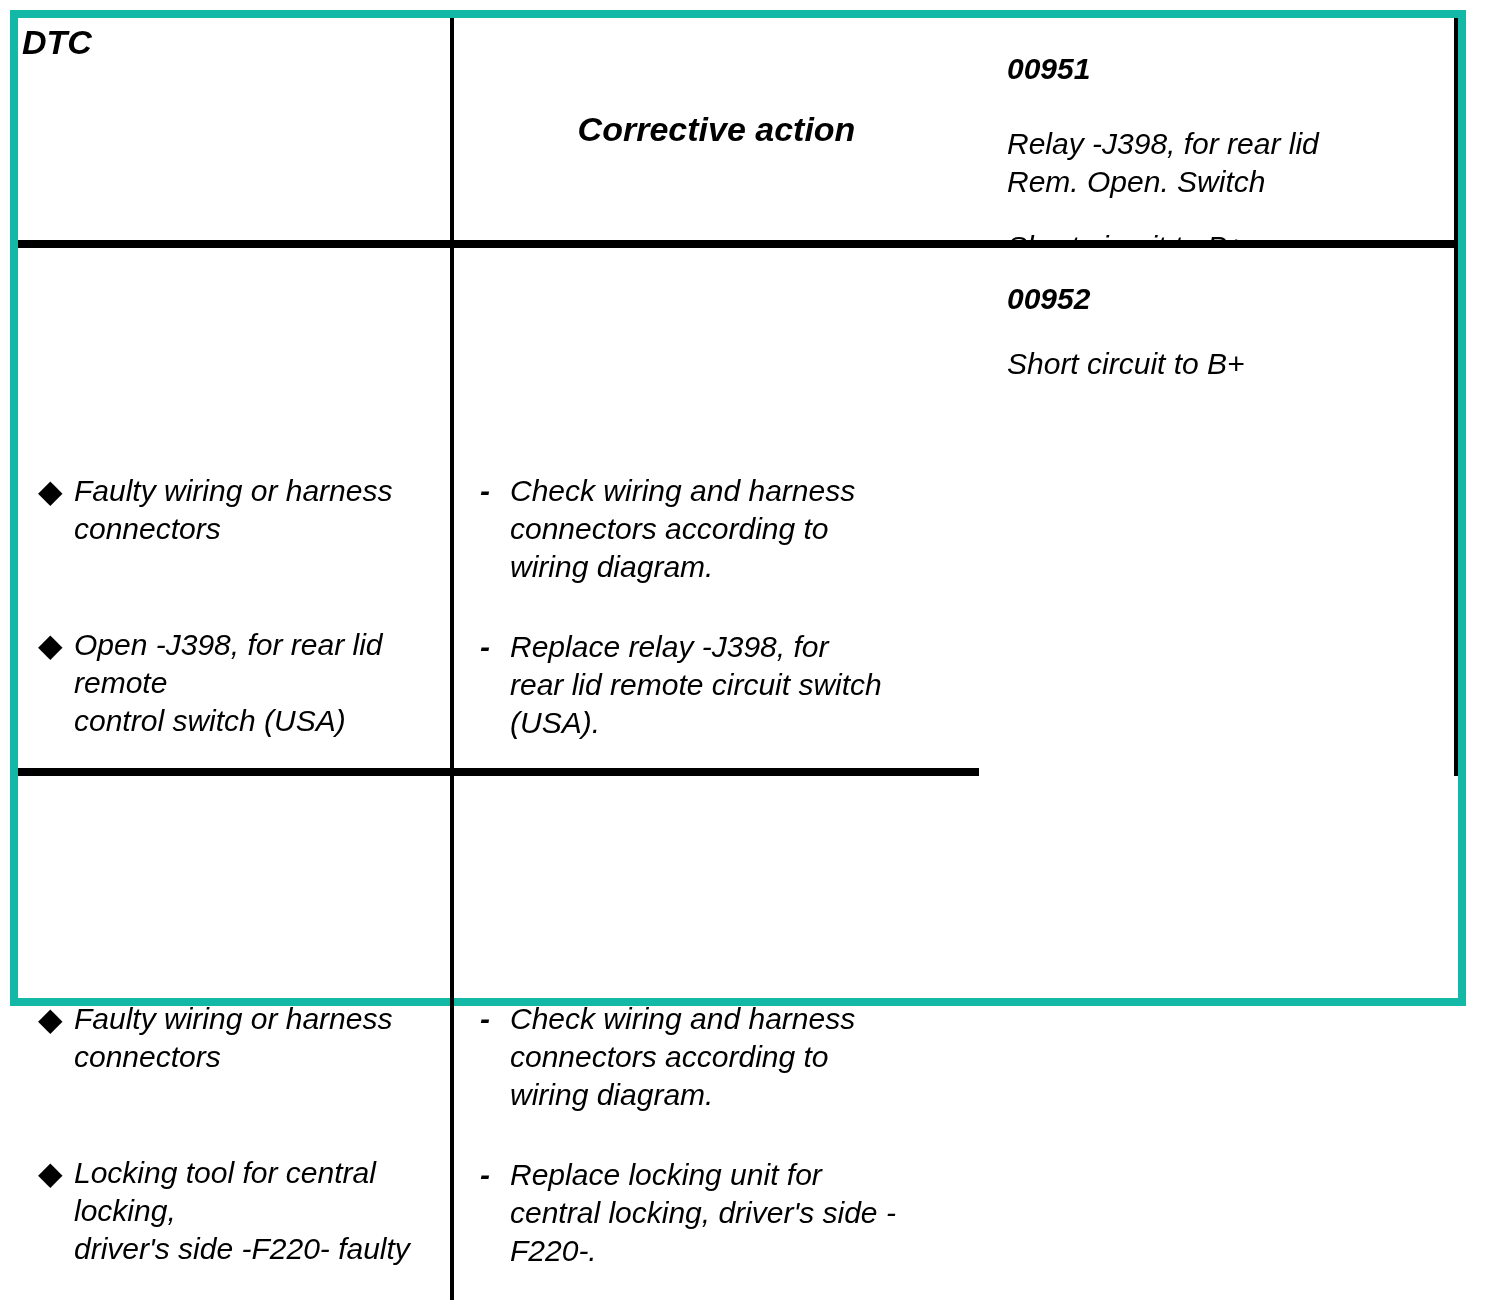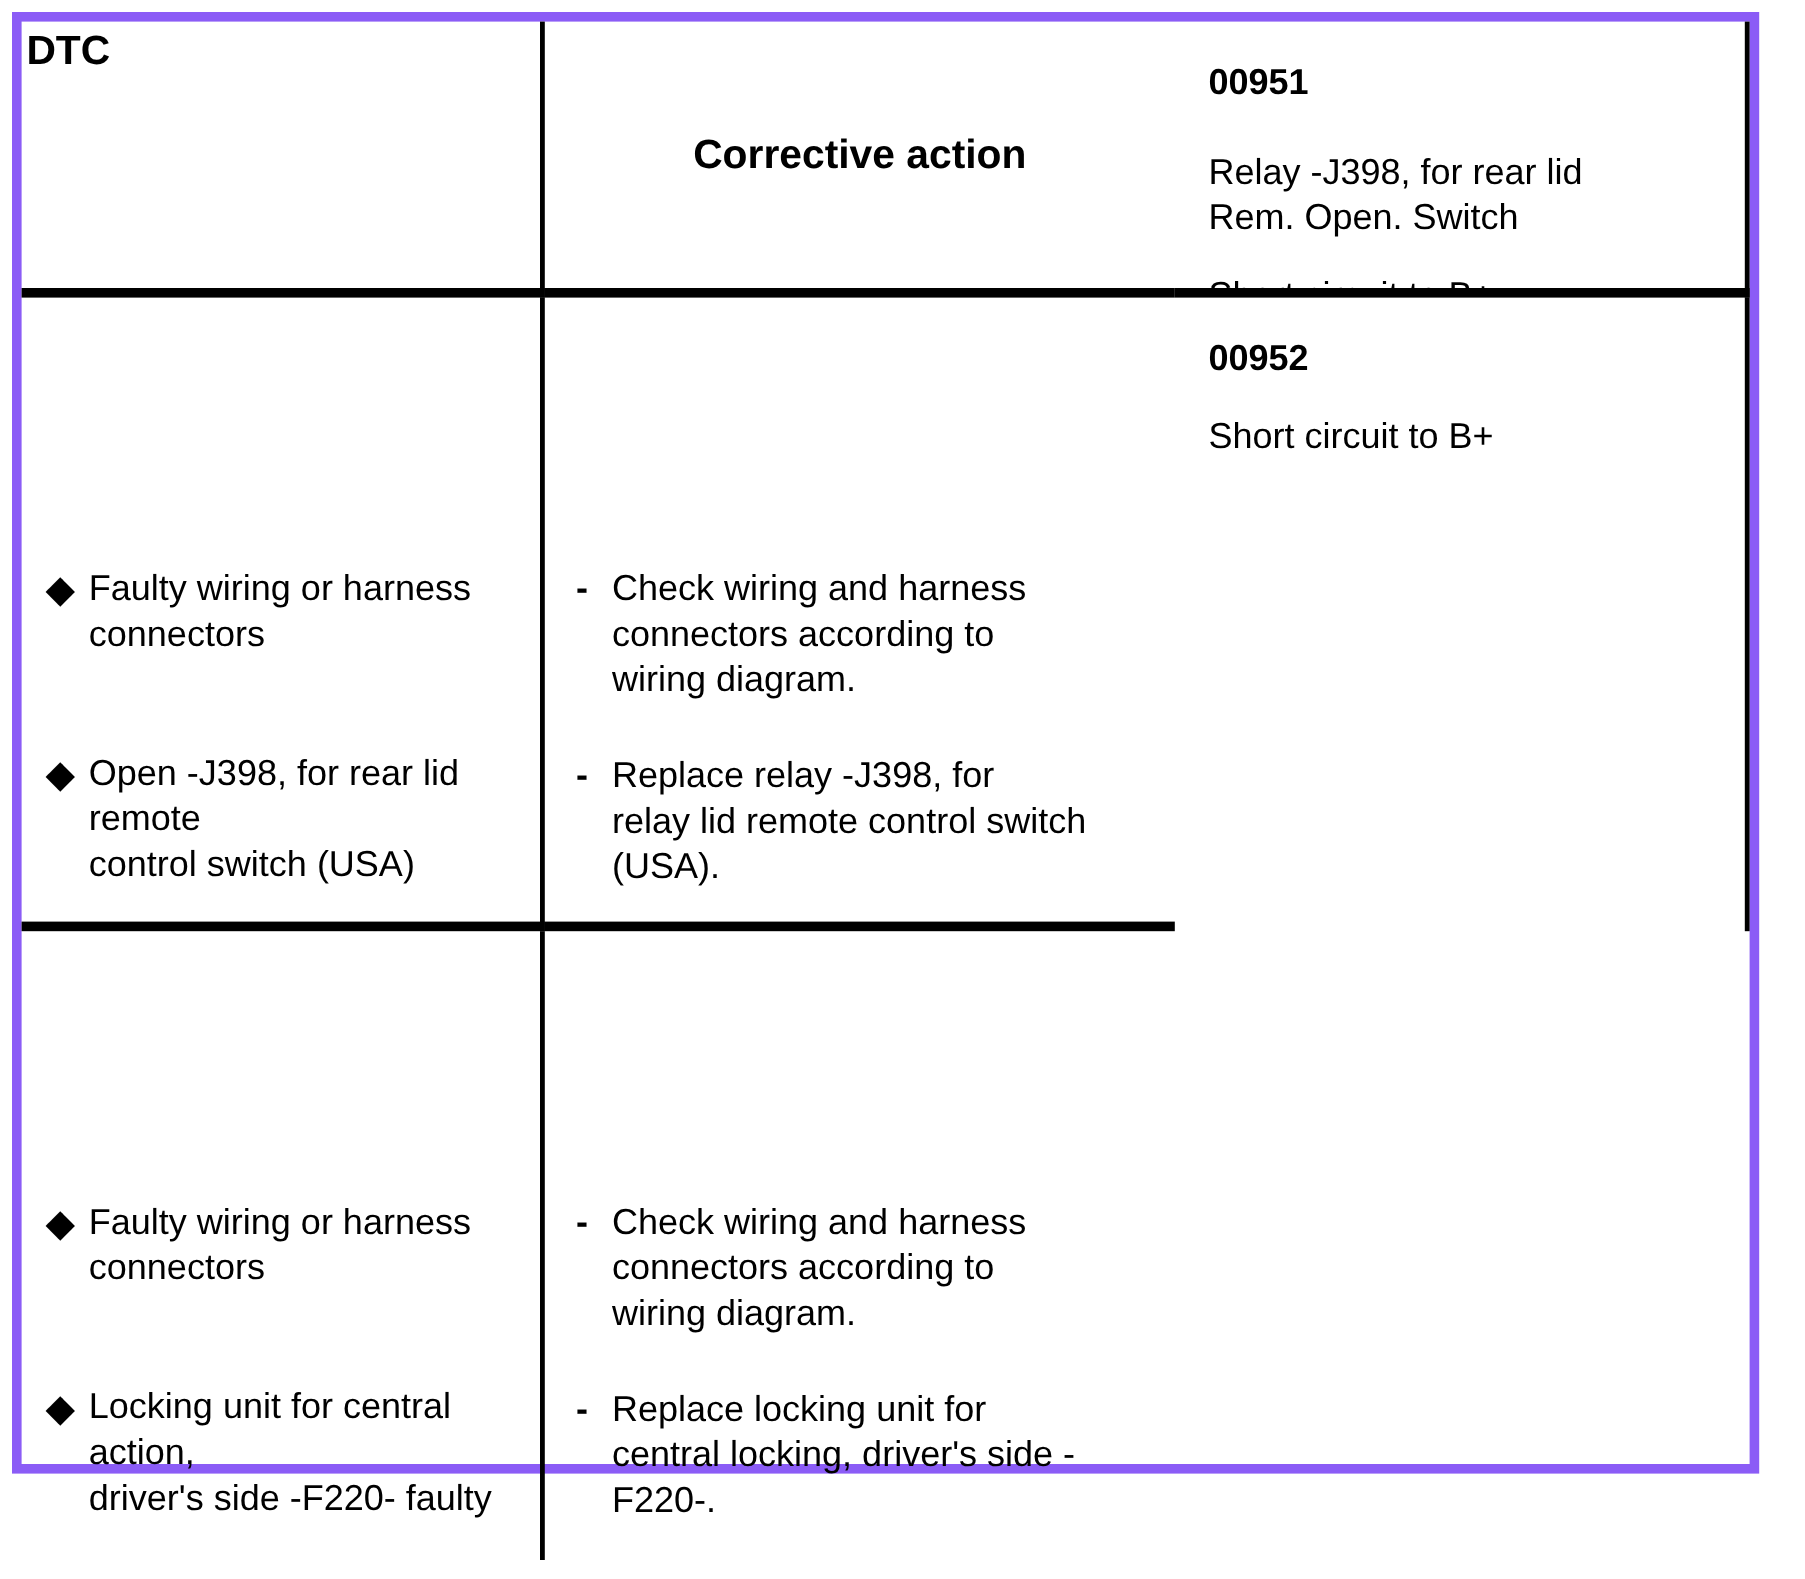--- a/index.html
+++ b/index.html
@@ -13,27 +13,28 @@
     height: 1316px;
     background: #ffffff;
     font-family: "Liberation Sans", "DejaVu Sans", sans-serif;
     color: #000000;
   }
   .dtc-table {
     position: absolute;
     left: 10px;
     top: 10px;
     width: 1456px;
-    height: 1218px;
+    height: 996px;
     box-sizing: border-box;
-    border: 8px solid #8b5cf6;
+    border: 8px solid #14b8a6;
     display: grid;
     grid-template-columns: 436px 525px 479px;
     grid-template-rows: 230px 528px 524px;
     background: #ffffff;
+    font-style: italic;
   }
   .cell {
     box-sizing: border-box;
     overflow: hidden;
   }
   .col1, .col2 { border-right: 4px solid #000000; }
   .rowh .cell, .rhed, .rdiv { border-bottom: 8px solid #000000; }
 
   
   .head-cell {
@@ -123,38 +124,38 @@
     <div class="cell col3 rdiv body-text action-cell">
       <div class="action-item">
         <span class="dash">-</span>
         <span class="action-text">Check wiring and harness
 connectors according to
 wiring diagram.</span>
       </div>
       <div class="action-item">
         <span class="dash">-</span>
         <span class="action-text">Replace relay -J398, for
-relay lid remote control switch
+rear lid remote circuit switch
 (USA).</span>
       </div>
     </div>
 
     <div class="cell col1 body-text dtc-cell">
       <div class="dtc-code">00952</div>
       <div class="dtc-cond">Short circuit to B+</div>
     </div>
     <div class="cell col2 body-text cause-cell">
       <div class="cause-item">
         <span class="diamond">◆</span>
         <span class="cause-text">Faulty wiring or harness
 connectors</span>
       </div>
       <div class="cause-item">
         <span class="diamond">◆</span>
-        <span class="cause-text">Locking unit for central action,
+        <span class="cause-text">Locking tool for central locking,
 driver's side -F220- faulty</span>
       </div>
     </div>
     <div class="cell col3 body-text action-cell">
       <div class="action-item">
         <span class="dash">-</span>
         <span class="action-text">Check wiring and harness
 connectors according to
 wiring diagram.</span>
       </div>

